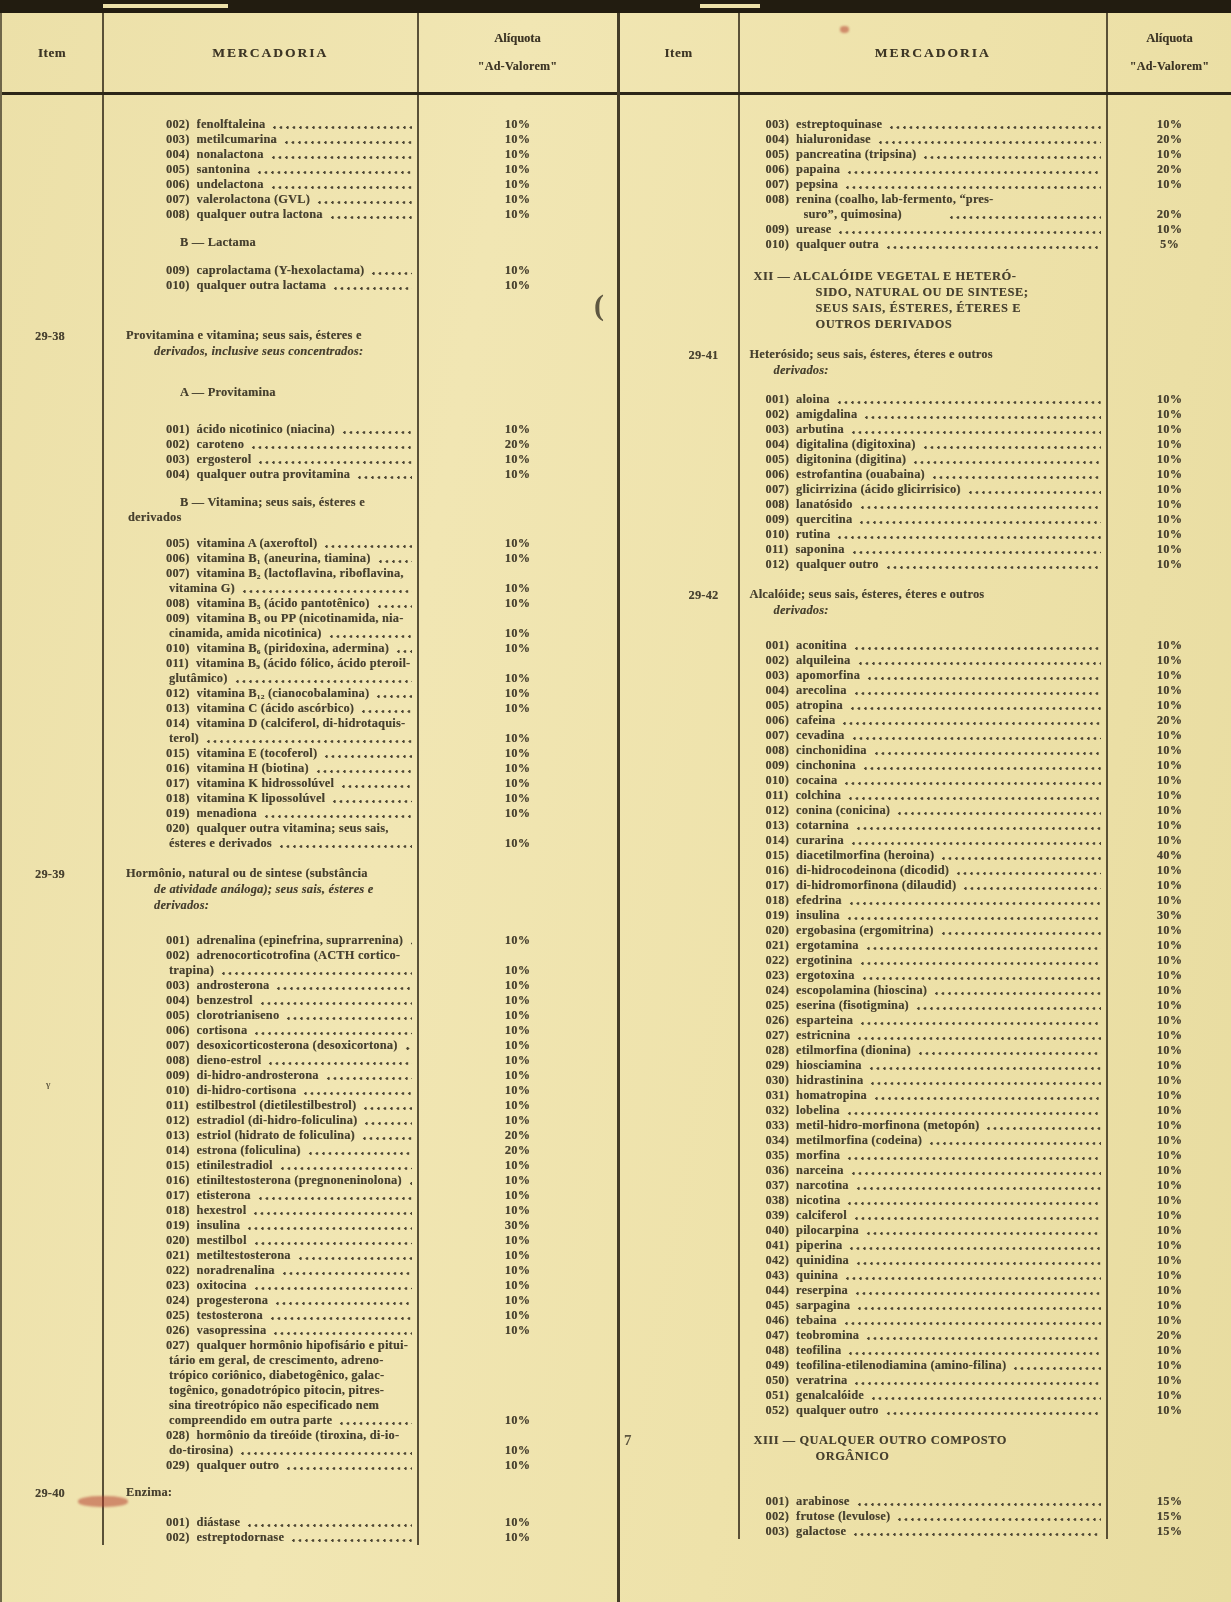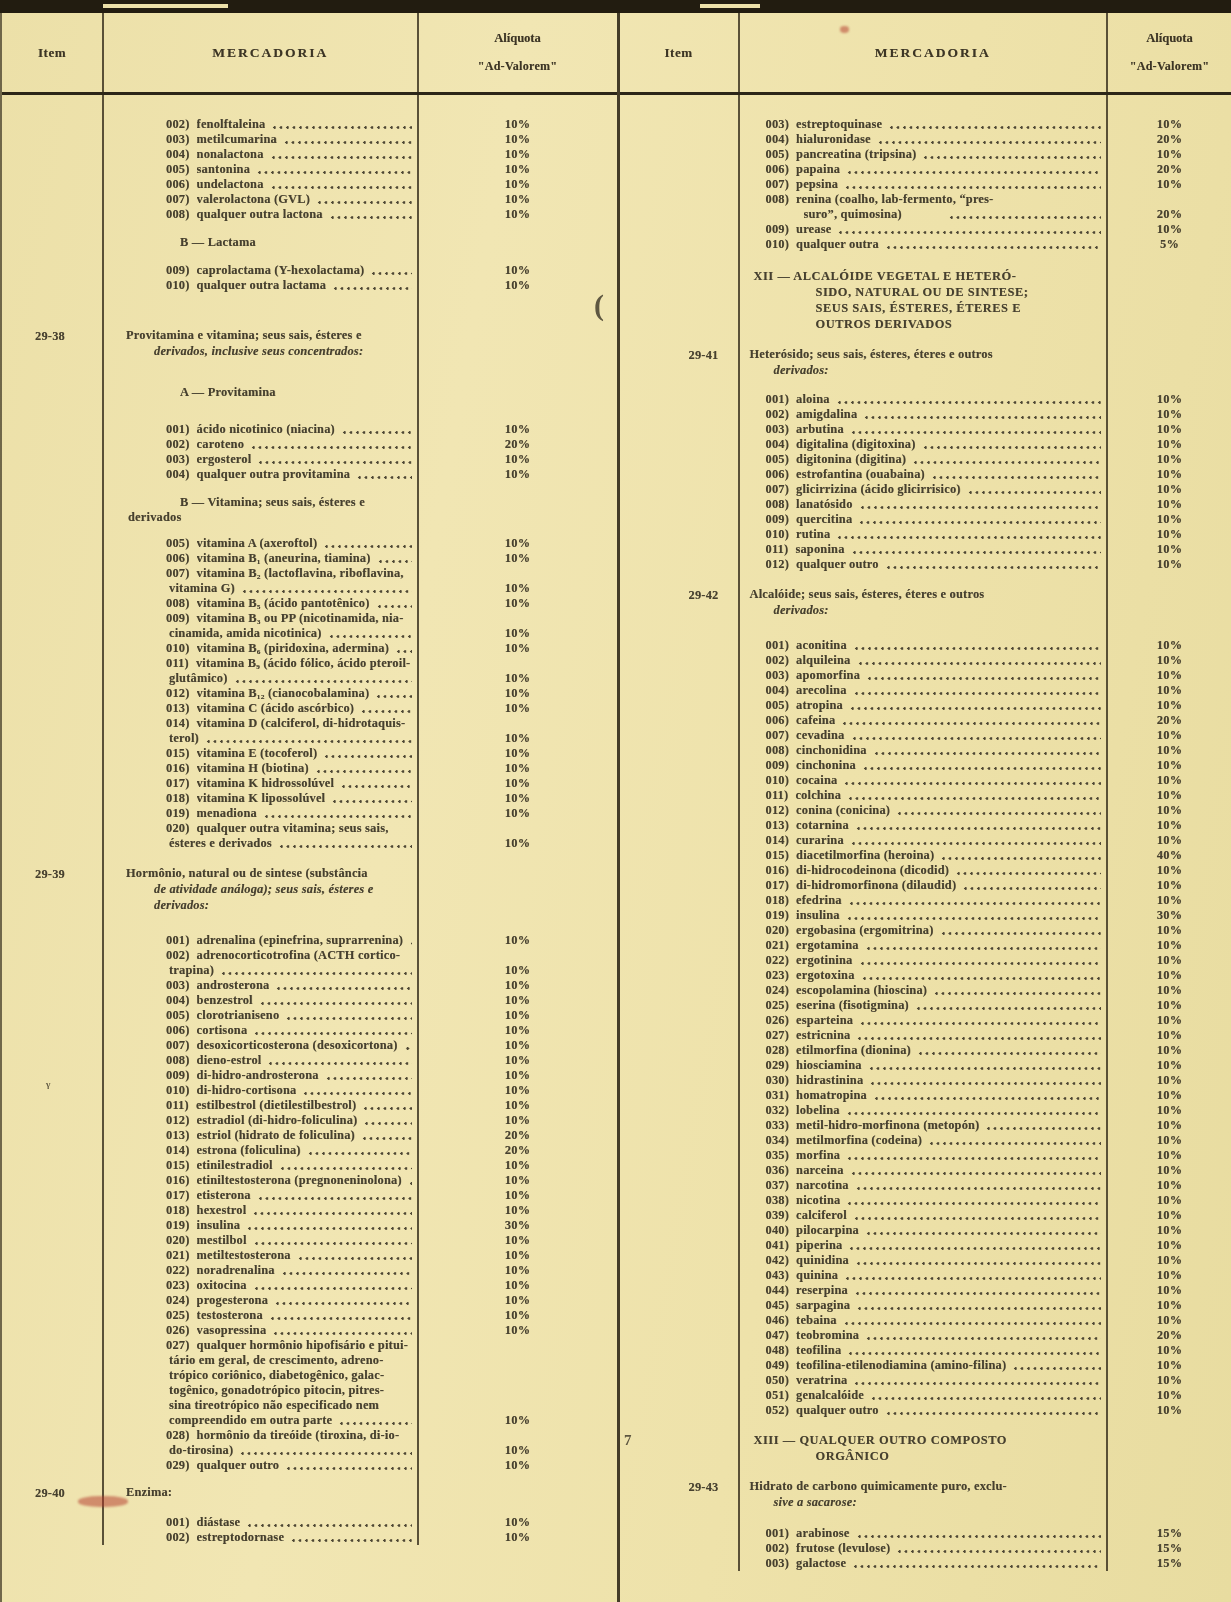--- a/index.html
+++ b/index.html
@@ -2005,30 +2005,20 @@
               <div class="hline h0">XIII — QUALQUER  OUTRO  COMPOSTO</div>
               <div class="hline hx">ORGÂNICO</div>
             </div>
             <div class="cell cell-rate"></div>
           </div>
           <div class="row" style="height: 14px;">
             <div class="cell cell-item"></div>
             <div class="cell cell-merch"></div>
             <div class="cell cell-rate"></div>
           </div>
-          <div class="row">
-            <div class="cell cell-item">
-              <span class="inum">29-43</span>
-            </div>
-            <div class="cell cell-merch">
-              <div class="sline s0">Hidrato de carbono quimicamente puro, exclu-</div>
-              <div class="sline sx">sive a sacarose:</div>
-            </div>
-            <div class="cell cell-rate"></div>
-          </div>
           <div class="row" style="height: 16px;">
             <div class="cell cell-item"></div>
             <div class="cell cell-merch"></div>
             <div class="cell cell-rate"></div>
           </div>
           <div class="row">
             <div class="cell cell-item"></div>
             <div class="cell cell-merch">
               <div class="eline flexline">
                 <span class="code">001)</span>

